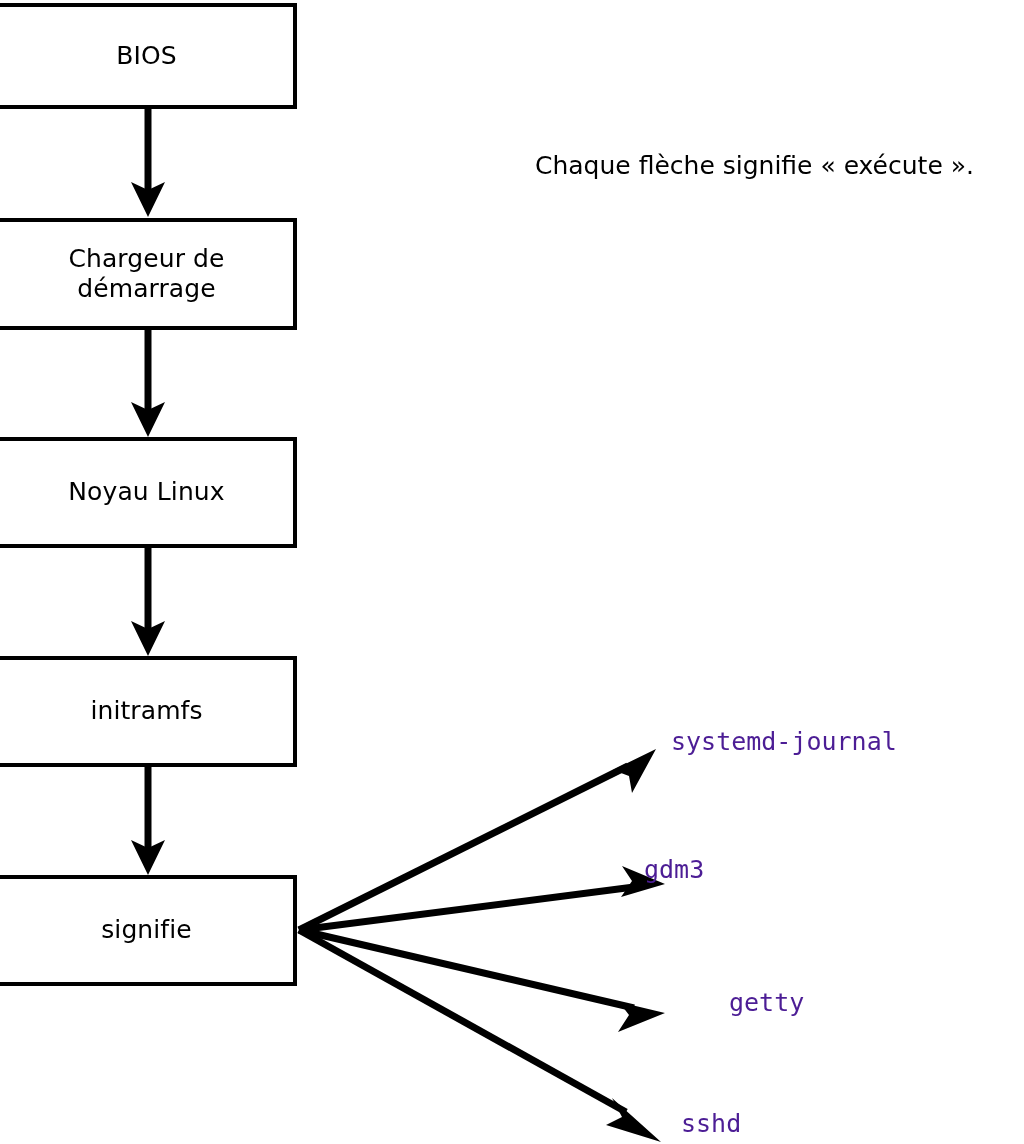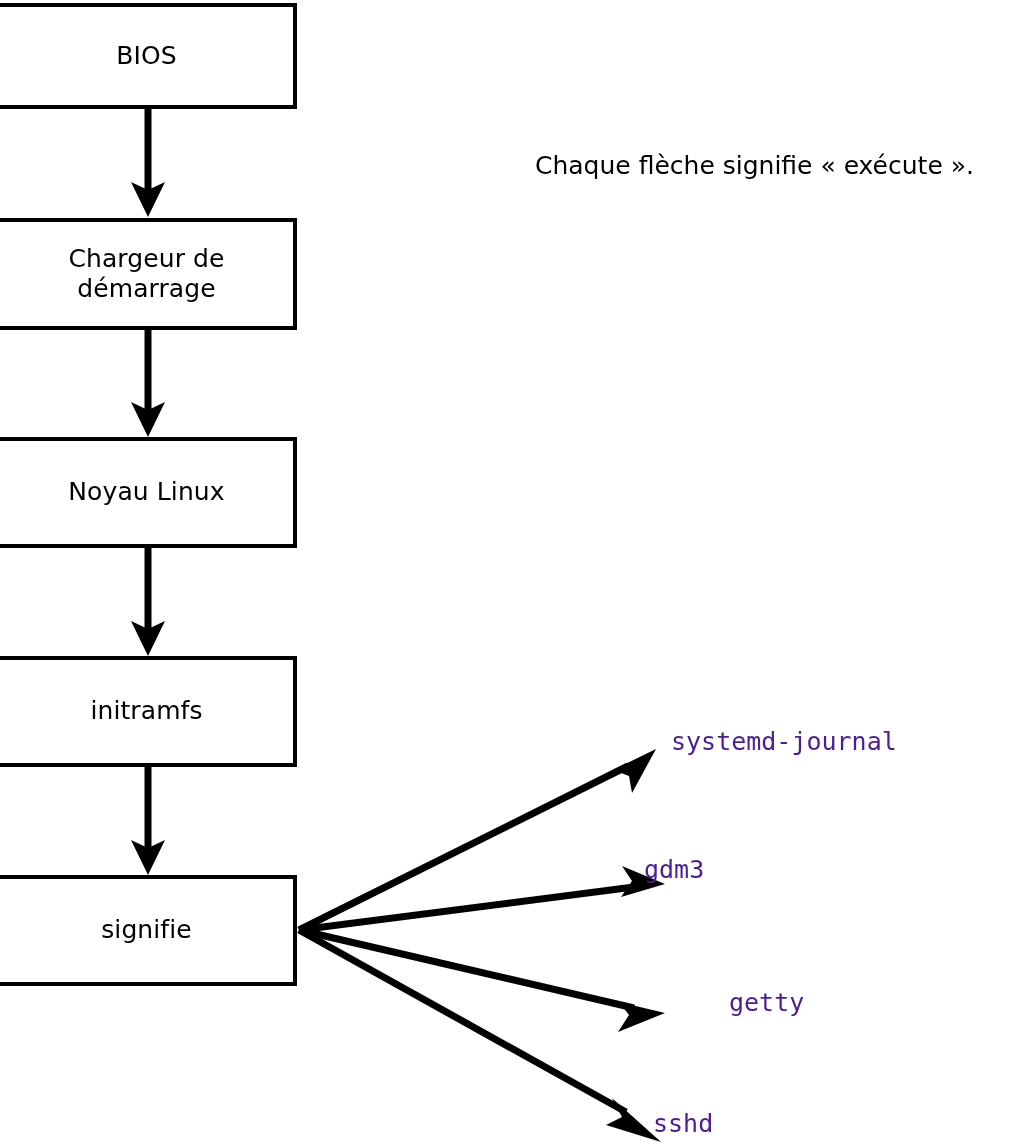--- a/index.html
+++ b/index.html
@@ -135,17 +135,17 @@
   <div class="node-box" style="left:-4px; top:875px; width:301px; height:111px;">
     <span class="node-label">signifie</span>
   </div>
 
   <div class="service-label" style="left:671px; top:729px;">systemd-journal</div>
 
   <div class="service-label" style="left:644px; top:857px;">gdm3</div>
 
   <div class="service-label" style="left:681px; top:990px;margin-left:48px;">getty</div>
 
-  <div class="service-label" style="left:653px; top:1111px;">sshd</div>
+  <div class="service-label" style="left:681px; top:1111px;">sshd</div>
 
   <div class="caption" style="left:535px; top:153px;">Chaque flèche signifie « exécute ».</div>
 
 </div>
 
 </body></html>

